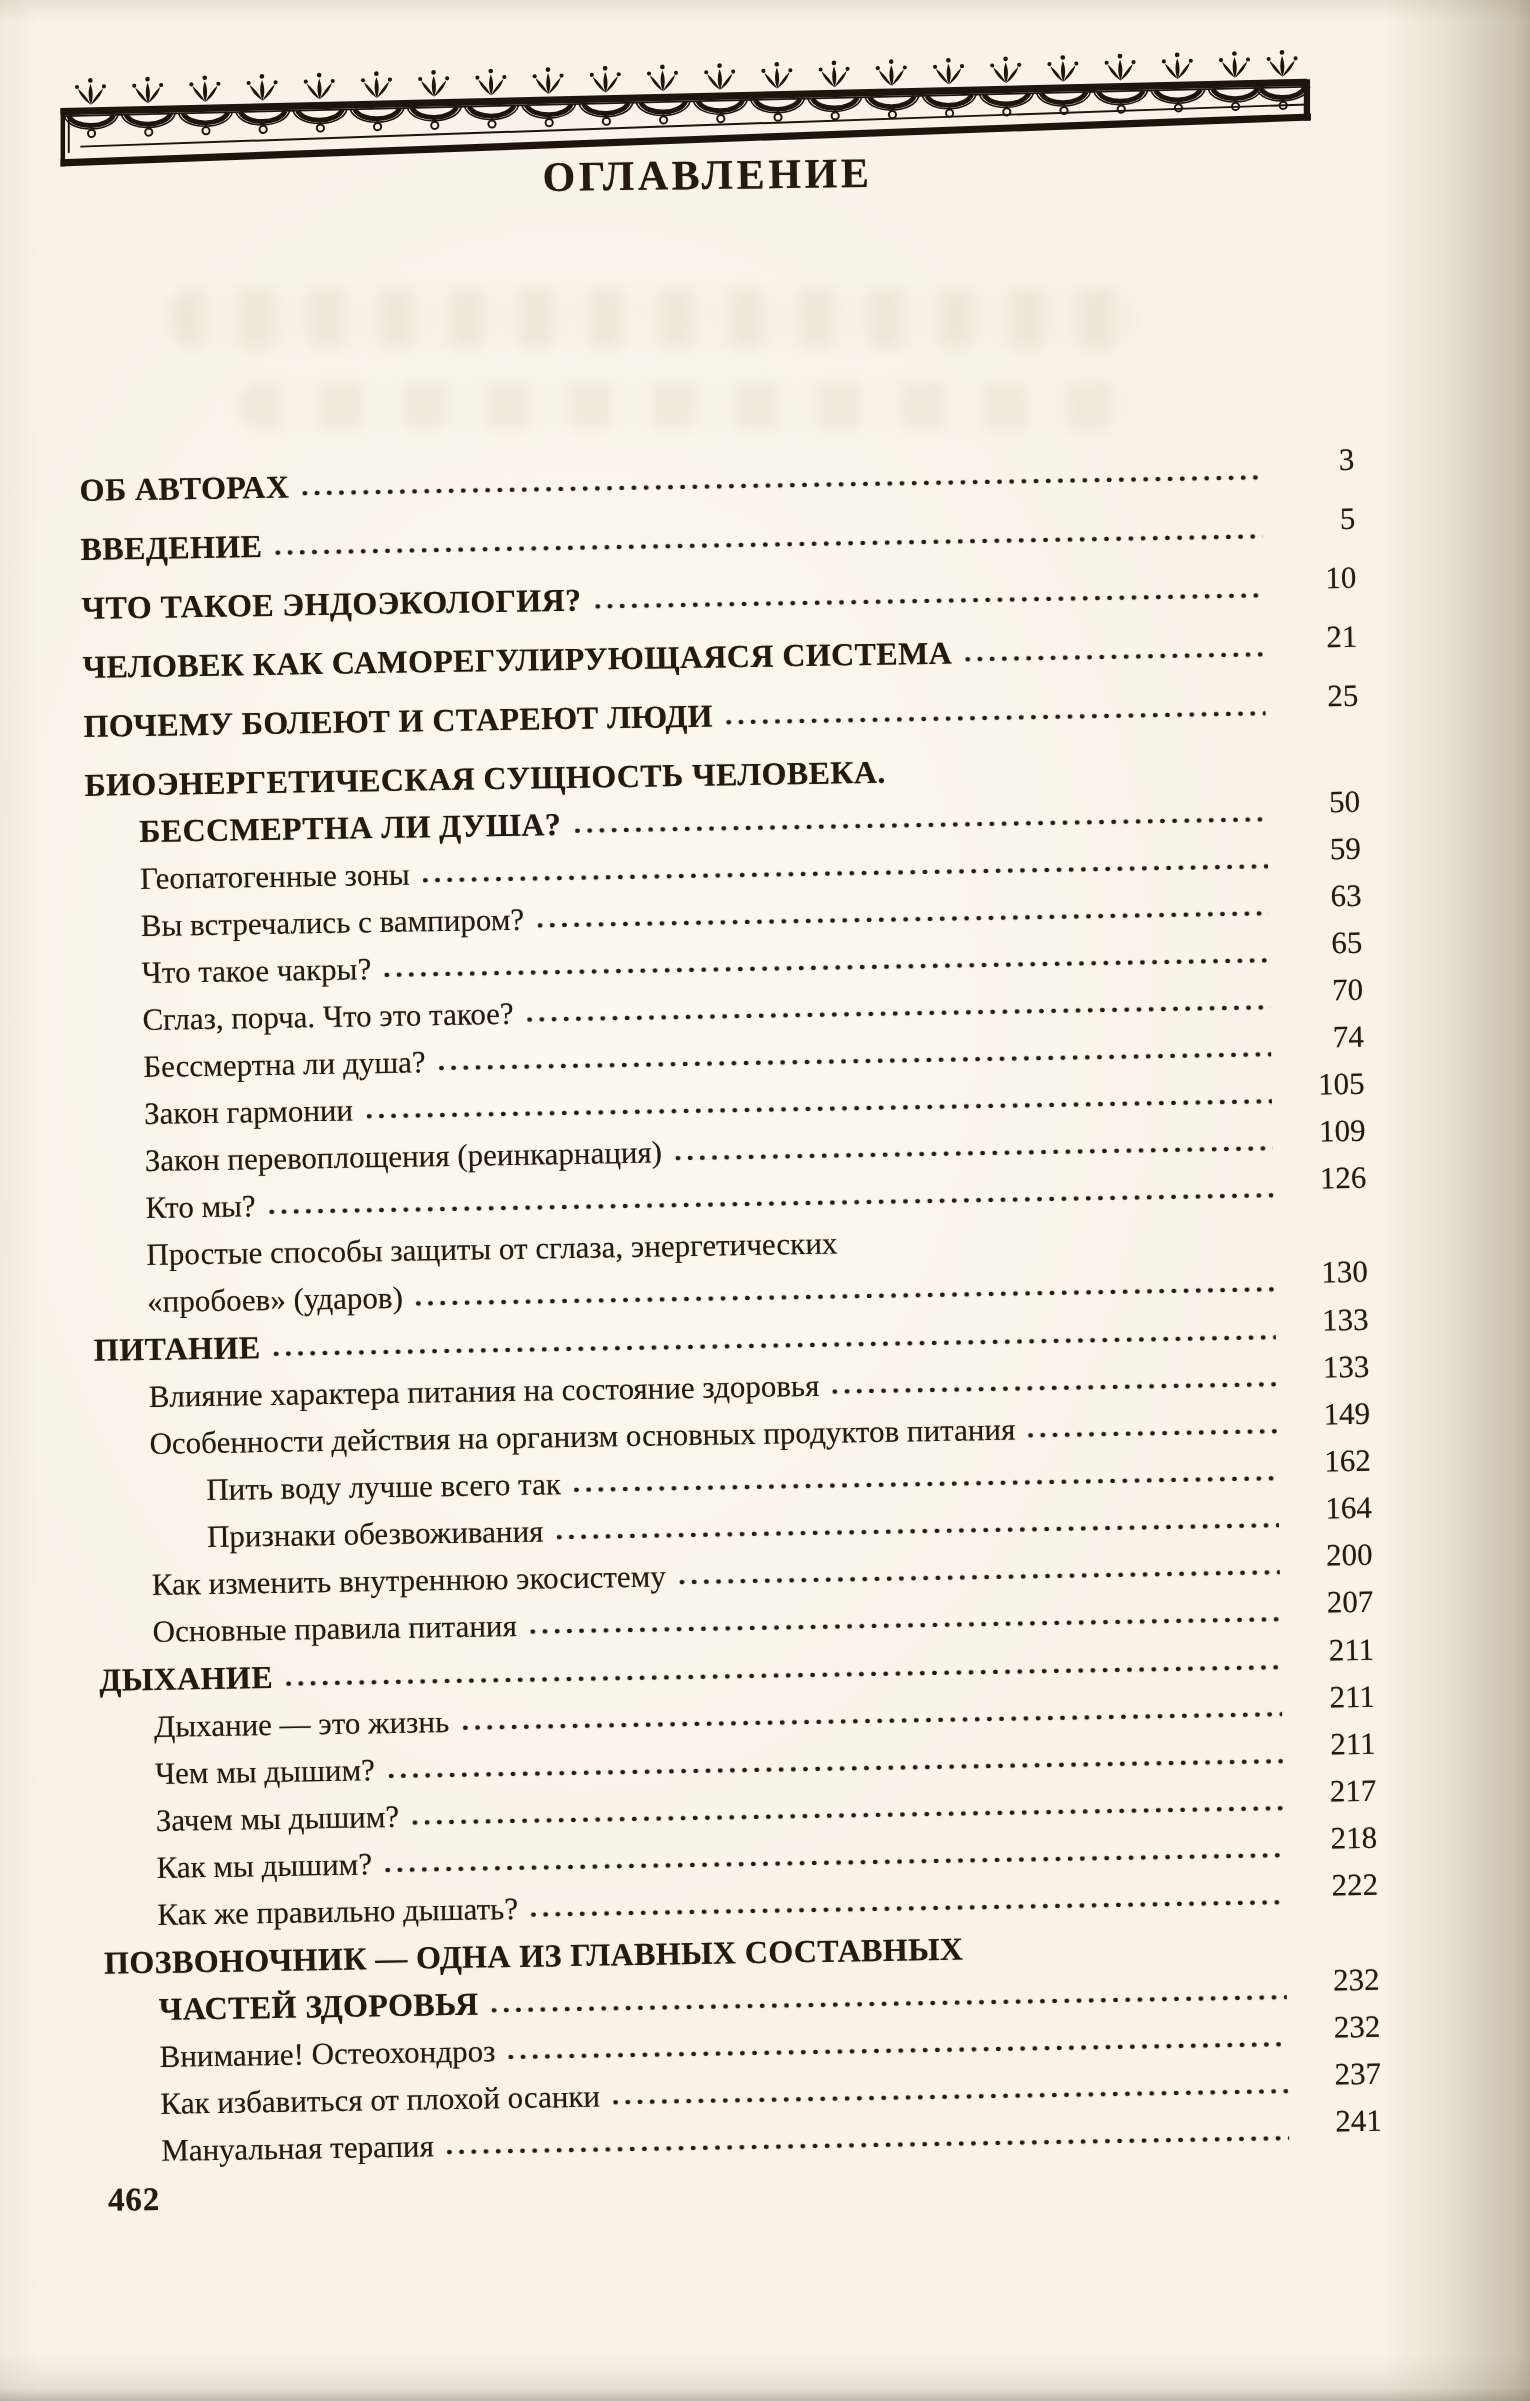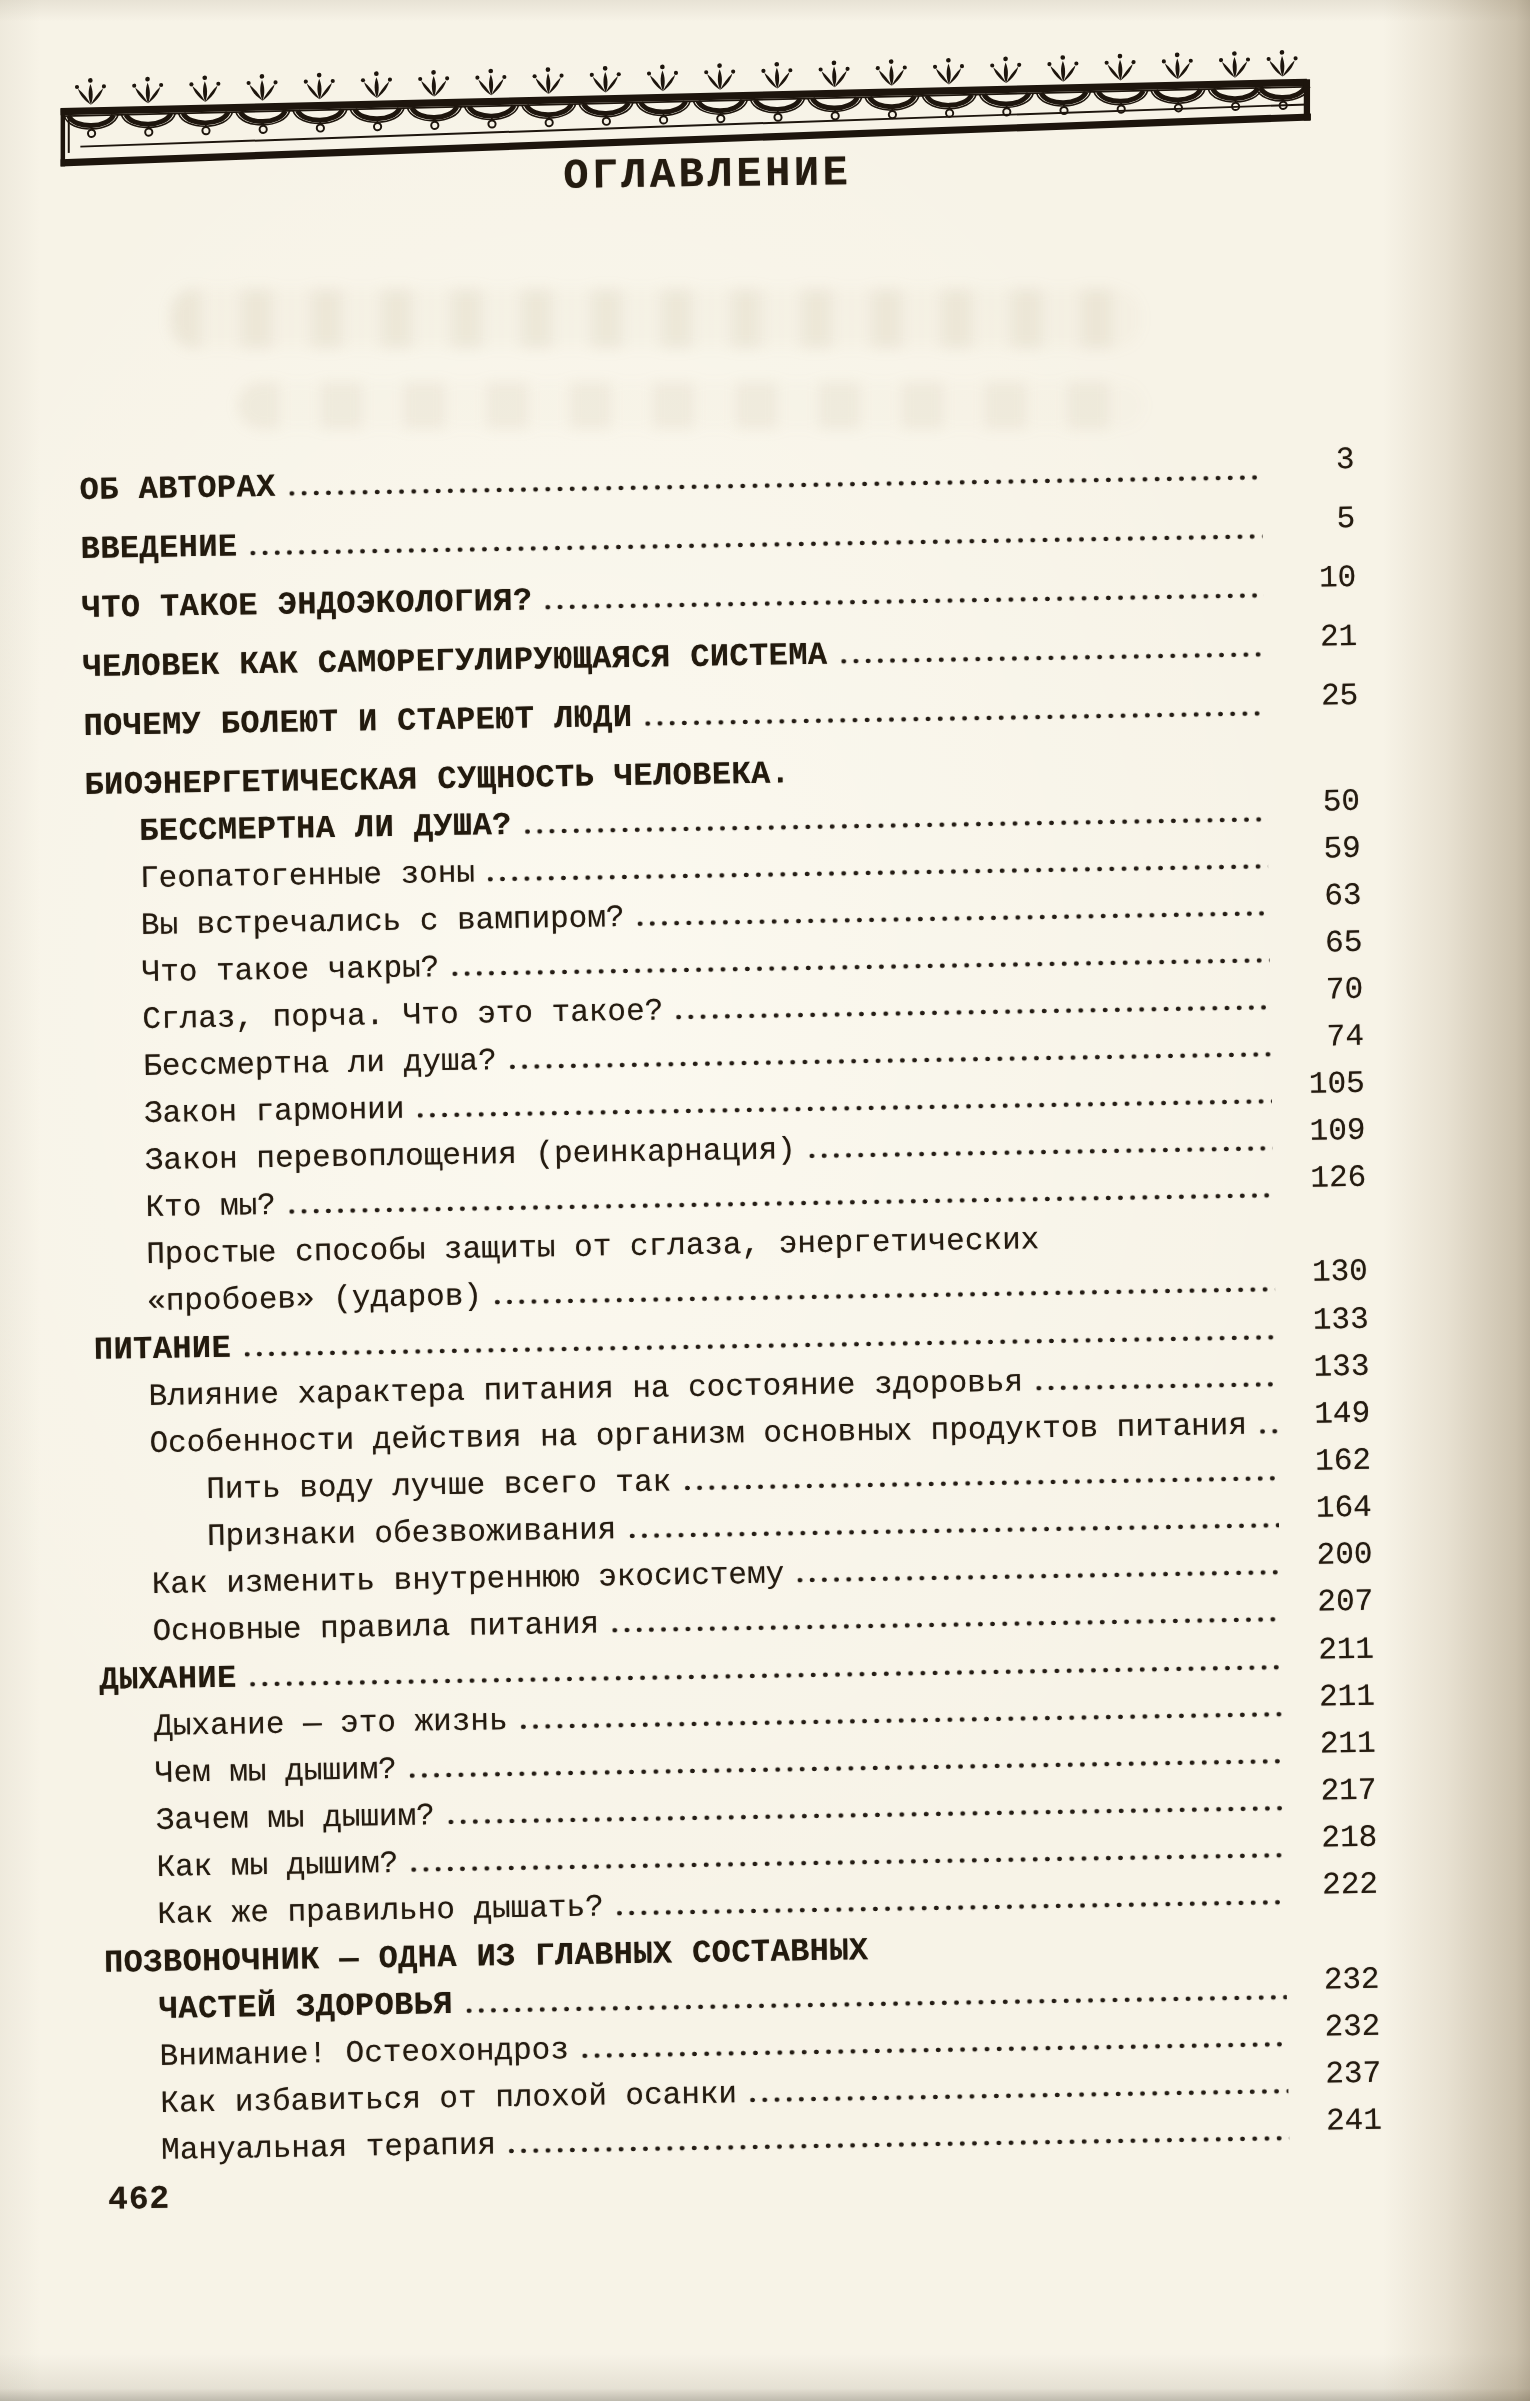--- a/index.html
+++ b/index.html
@@ -1,18 +1,18 @@
 <!DOCTYPE html>
 <html style="font-size:14.4px"><head>
 <meta charset="utf-8">
 <style>
   html,body{margin:0;padding:0;width:1530px;height:2401px;overflow:hidden;}
   .sheet{
     position:relative;width:1530px;height:2401px;overflow:hidden;
-    font-family:Liberation Mono, monospace;color:#241b10;
+    font-family:Liberation Serif, serif;color:#241b10;
     background-color:#f7f3e7;
     background-image:
       linear-gradient(90deg, rgba(120,98,62,0) 1383px, rgba(140,116,78,0.14) 1446px, rgba(118,96,60,0.34) 1516px, rgba(108,88,56,0.42) 1530px),
       linear-gradient(0deg, rgba(96,92,78,0.38) 0px, rgba(120,112,92,0.14) 12.6px, rgba(0,0,0,0) 47px),
       linear-gradient(180deg, rgba(150,140,118,0.16) 0px, rgba(0,0,0,0) 21.6px),
       linear-gradient(90deg, rgba(160,150,126,0.10) 0px, rgba(0,0,0,0) 41px),
       radial-gradient(ellipse 988px 1347px at 38% 42%, rgba(255,254,247,0.55), rgba(0,0,0,0) 75%);
   }
   .texttone{text-shadow:0 0 0.9px rgba(40,28,16,0.55);}
   

